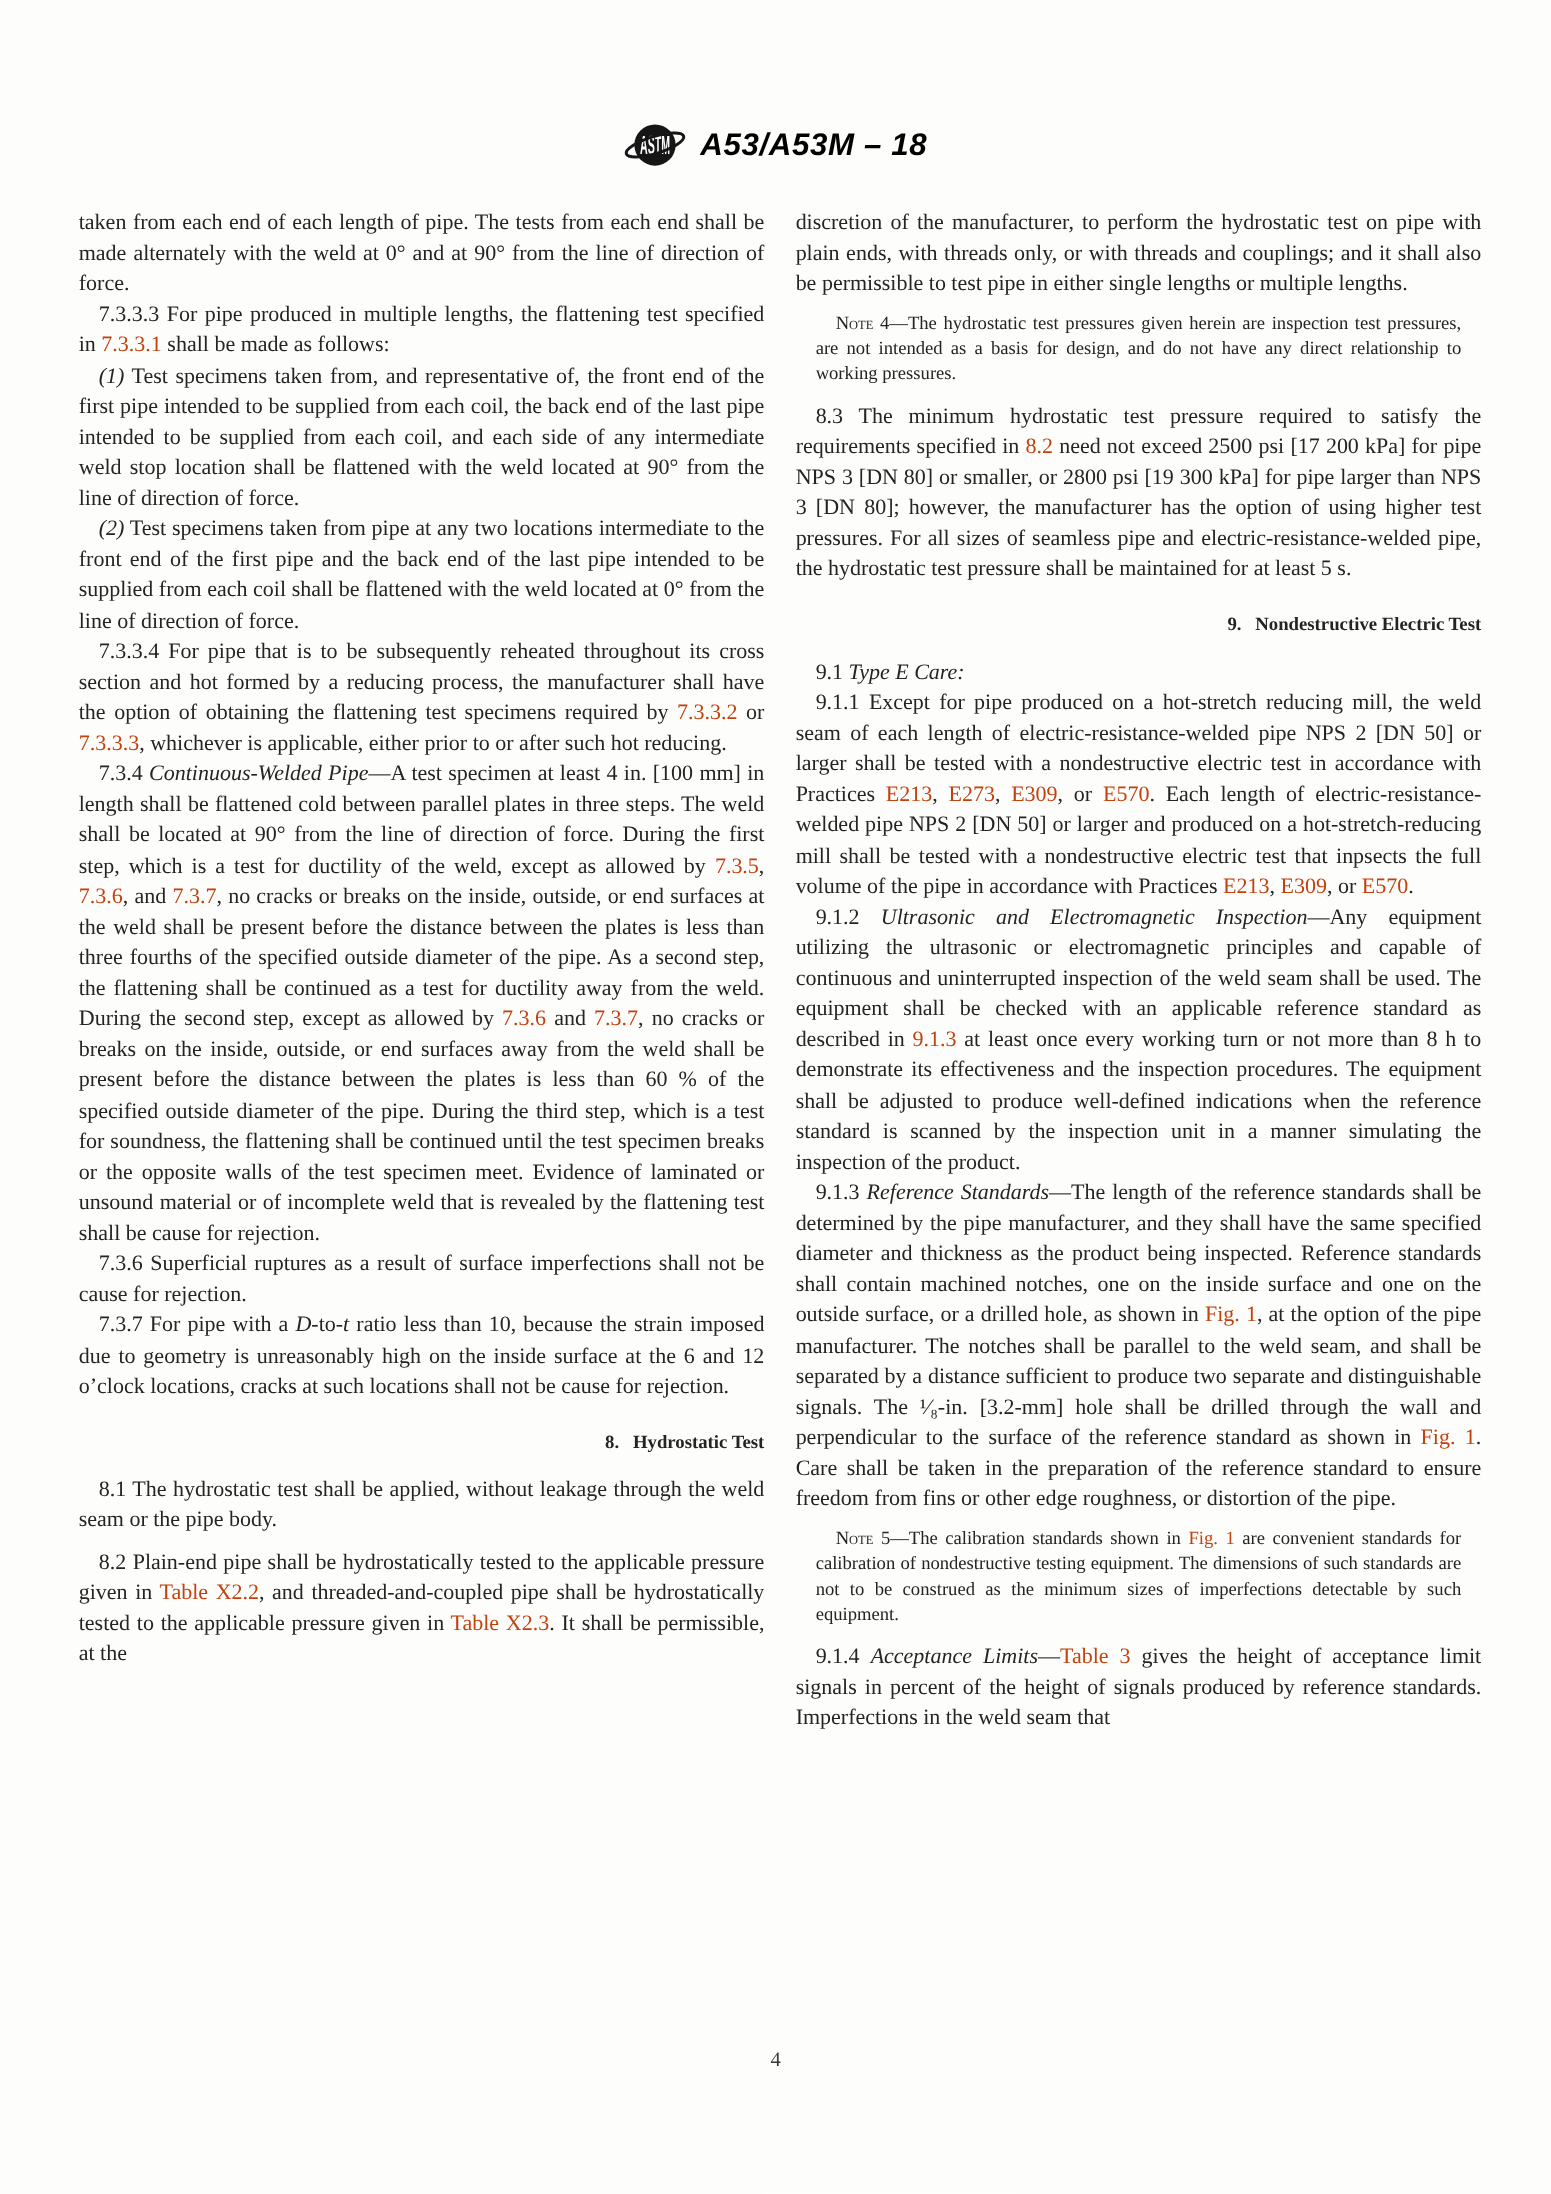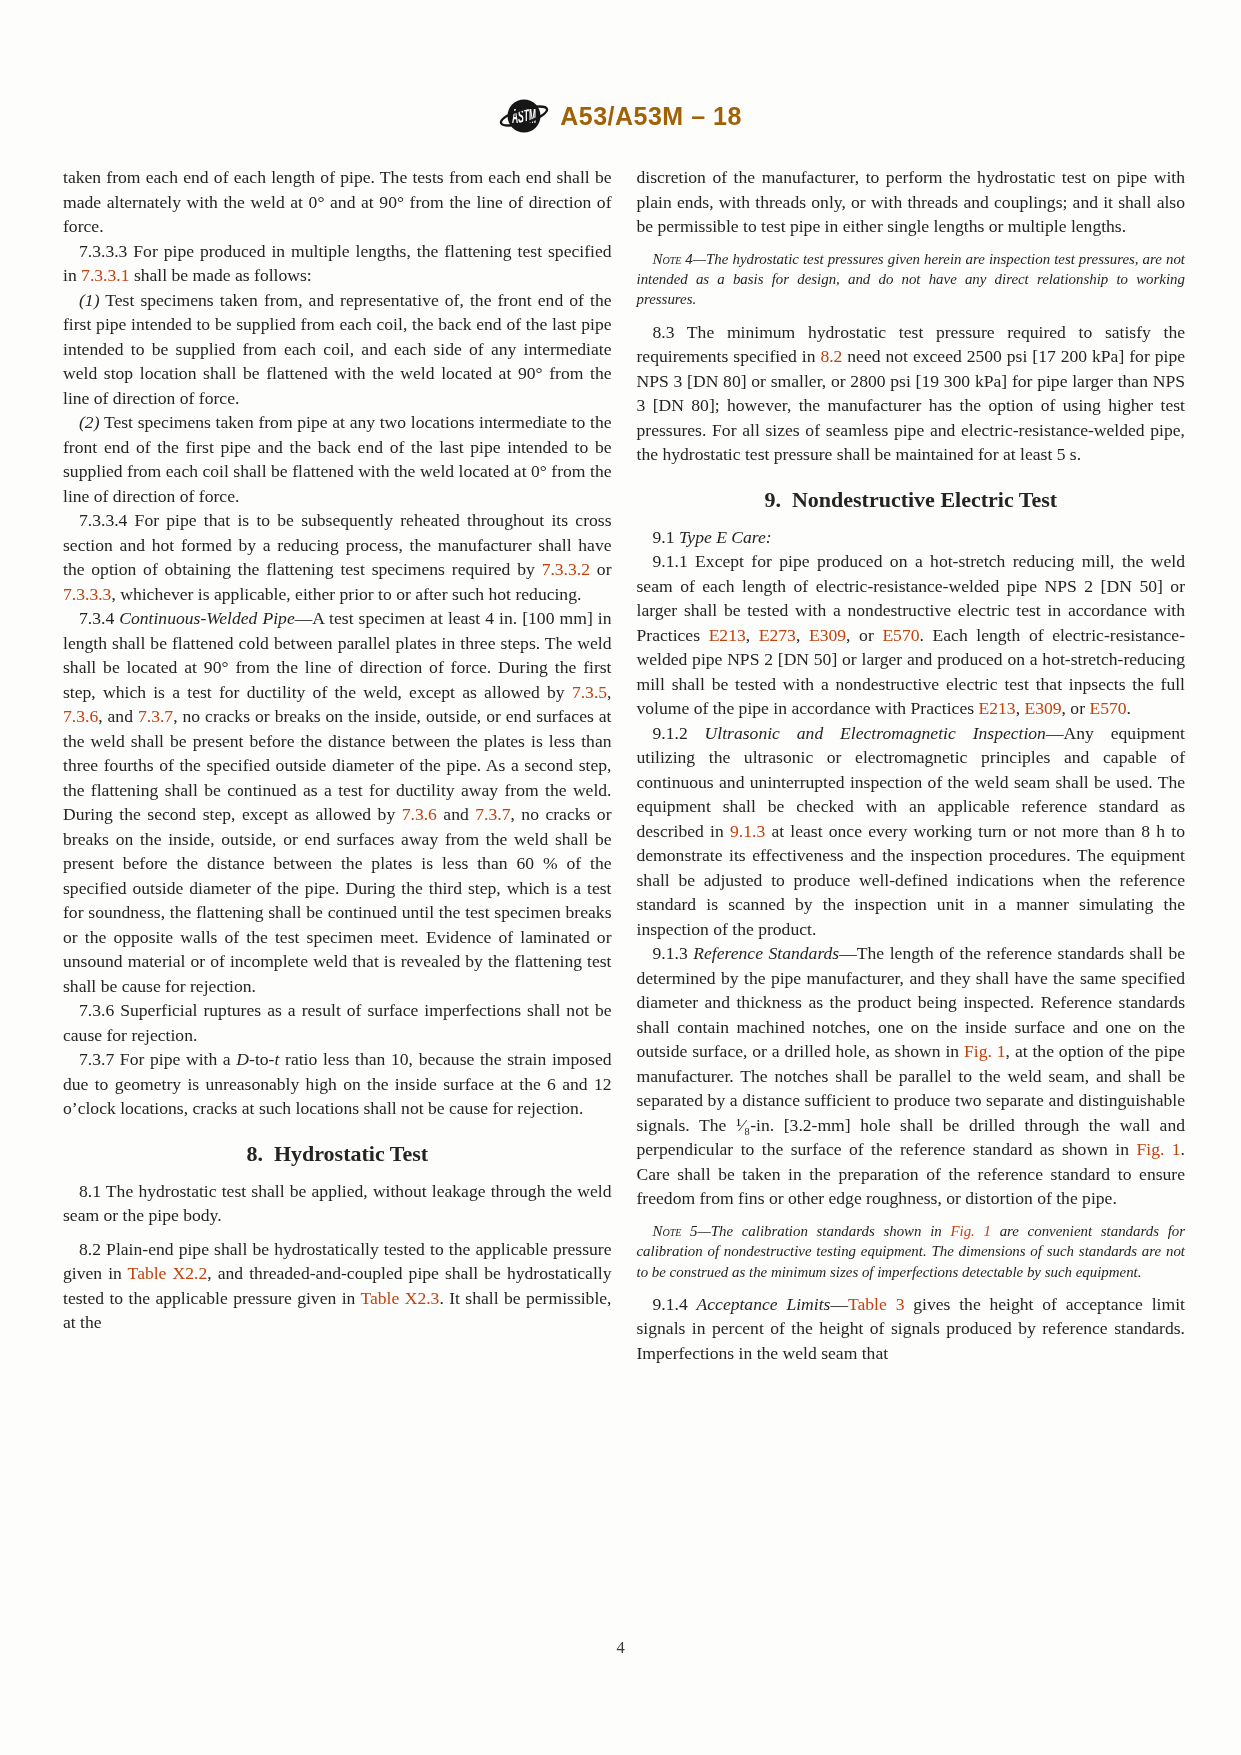--- a/index.html
+++ b/index.html
@@ -11,40 +11,40 @@
     color:#242424;
     overflow:hidden;
   }
   .header{
     position:absolute;top:94px;left:0;right:0;
     display:flex;align-items:center;justify-content:center;gap:11px;
   }
   .logo{display:inline-block;width:50px;height:44px;}
   .doc-code{
     font-family:"Liberation Sans","DejaVu Sans",sans-serif;
-    font-weight:700;font-size:25px;color:#a16207;letter-spacing:.5px;
+    font-weight:700;font-size:25px;color:#000000;letter-spacing:.5px;font-style:italic;
   }
   .columns{
     position:absolute;top:165px;left:63px;right:56px;
     display:flex;gap:25px;
   }
   .col{flex:1 1 0;min-width:0;}
   .blk{
     font-size:17.6px;line-height:24.5px;text-align:justify;margin:0;
   }
   .blk-p,.blk-ps{text-indent:16px;}
   .blk-pc{text-indent:0;}
   .blk-ps{margin-top:9px;}
   .blk-h{
-    font-weight:700;font-size:22px;line-height:24px;
-    margin:21px 0 13px;text-indent:0;text-align:center;
+    font-weight:700;font-size:15px;line-height:24px;
+    margin:21px 0 13px;text-indent:0;text-align:right;
   }
   .h-num{margin-right:11px;}
   .blk-note{
-    font-size:14.9px;line-height:20.4px;text-indent:16px;margin:10px 0;font-style:italic;
+    font-size:14.9px;line-height:20.4px;text-indent:16px;margin:10px 16px;
   }
   .seg-link{color:#c2410c;cursor:pointer;}
   .seg-i{font-style:italic;}
   .seg-sc{font-variant:small-caps;}
   .pageno{
     position:absolute;top:1638px;left:0;right:0;
     text-align:center;font-size:16.5px;color:#3a3a3a;
   }
 </style>
 </head>

